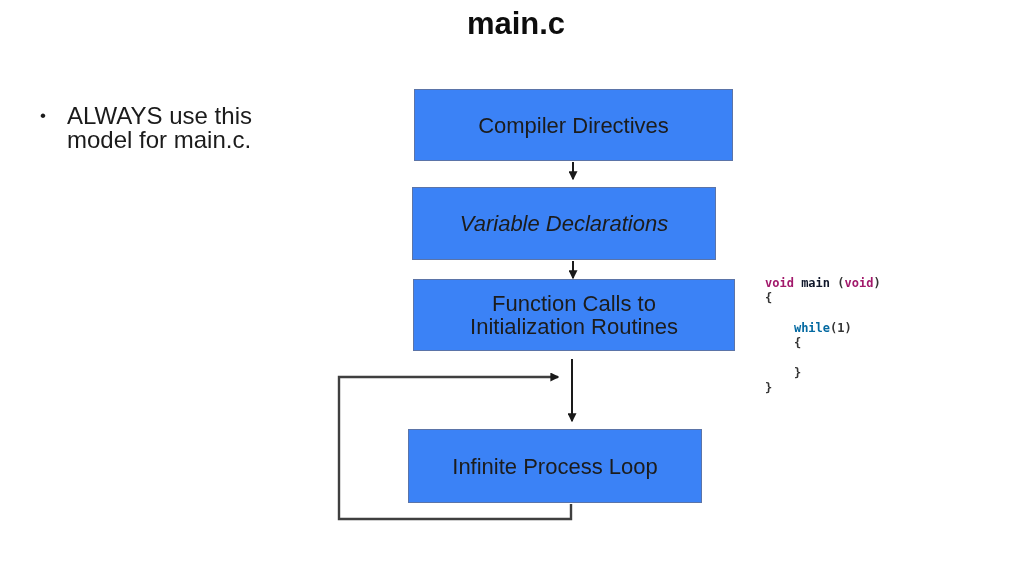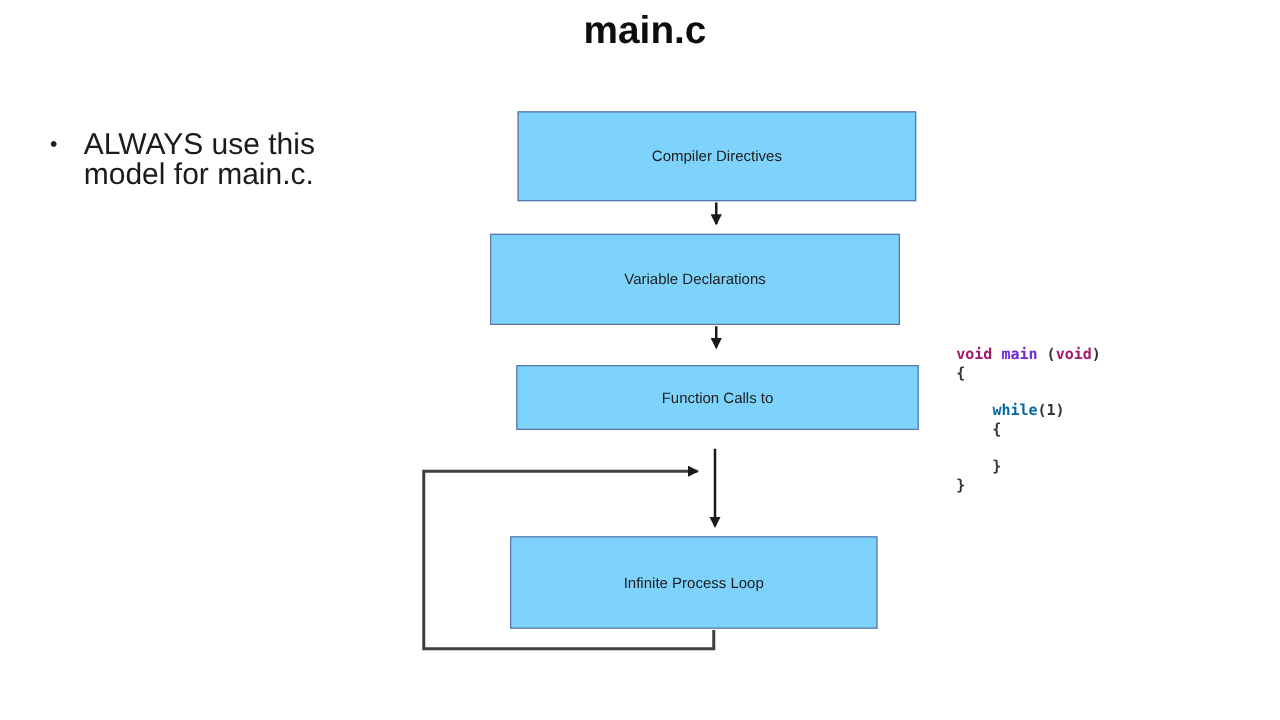--- a/index.html
+++ b/index.html
@@ -40,35 +40,35 @@
     line-height: 24px;
     width: 27px;
     flex: 0 0 27px;
   }
   .bullet-text {
     font-size: 24px;
     line-height: 24px;
   }
   .flow-box {
     position: absolute;
-    background: #7dd3fc;
+    background: #3b82f6;
     border: 1.6px solid #5b74a8;
     display: flex;
     flex-direction: column;
     align-items: center;
     justify-content: center;
     text-align: center;
-    font-size: 12px;
+    font-size: 22px;
     line-height: 23px;
     color: #1c1c1c;
   }
   .flow-box .box-line { display: block; }
   #box-compiler   { left: 414px; top:  89px; width: 319px; height: 72px; }
-  #box-variables  { left: 392px; top: 187px; width: 328px; height: 73px; }
-  #box-functions  { left: 413px; top: 292px; width: 322px; height: 52px; }
+  #box-variables  { left: 412px; top: 187px; width: 304px; height: 73px; font-style: italic; }
+  #box-functions  { left: 413px; top: 279px; width: 322px; height: 72px; }
   #box-infinite   { left: 408px; top: 429px; width: 294px; height: 74px; }
   .arrows-layer {
     position: absolute;
     left: 0; top: 0;
     width: 1024px; height: 576px;
     pointer-events: none;
   }
   .code-snippet {
     position: absolute;
     left: 765px;
@@ -110,28 +110,29 @@
   <div class="flow-box" id="box-compiler" style="border-color: rgb(91, 116, 168);">
     <span class="box-line">Compiler Directives</span>
   </div>
 
   <div class="flow-box" id="box-variables" style="border-color: rgb(91, 116, 168);">
     <span class="box-line">Variable Declarations</span>
   </div>
 
   <div class="flow-box" id="box-functions" style="border-color: rgb(91, 116, 168);">
     <span class="box-line">Function Calls to</span>
+    <span class="box-line">Initialization Routines</span>
   </div>
 
   <div class="flow-box" id="box-infinite" style="border-color: rgb(91, 116, 168);">
     <span class="box-line">Infinite Process Loop</span>
   </div>
 
   <div class="code-snippet">
-      <div class="code-line"><span style="color: rgb(162, 25, 107);">void</span><span style="color: rgb(51, 51, 51);"> </span><span style="color: #6d28d9;">main</span><span style="color: rgb(51, 51, 51);"> (</span><span style="color: rgb(162, 25, 107);">void</span><span style="color: rgb(51, 51, 51);">)</span></div>
+      <div class="code-line"><span style="color: rgb(162, 25, 107);">void</span><span style="color: rgb(51, 51, 51);"> </span><span style="color: #0f172a;">main</span><span style="color: rgb(51, 51, 51);"> (</span><span style="color: rgb(162, 25, 107);">void</span><span style="color: rgb(51, 51, 51);">)</span></div>
       <div class="code-line"><span style="color: rgb(51, 51, 51);">{</span></div>
       <div class="code-line"></div>
       <div class="code-line"><span style="color: rgb(51, 51, 51);">    </span><span style="color: #0369a1;">while</span><span style="color: rgb(51, 51, 51);">(1)</span></div>
       <div class="code-line"><span style="color: rgb(51, 51, 51);">    {</span></div>
       <div class="code-line"></div>
       <div class="code-line"><span style="color: rgb(51, 51, 51);">    }</span></div>
       <div class="code-line"><span style="color: rgb(51, 51, 51);">}</span></div>
     </div>
 
 </div>

